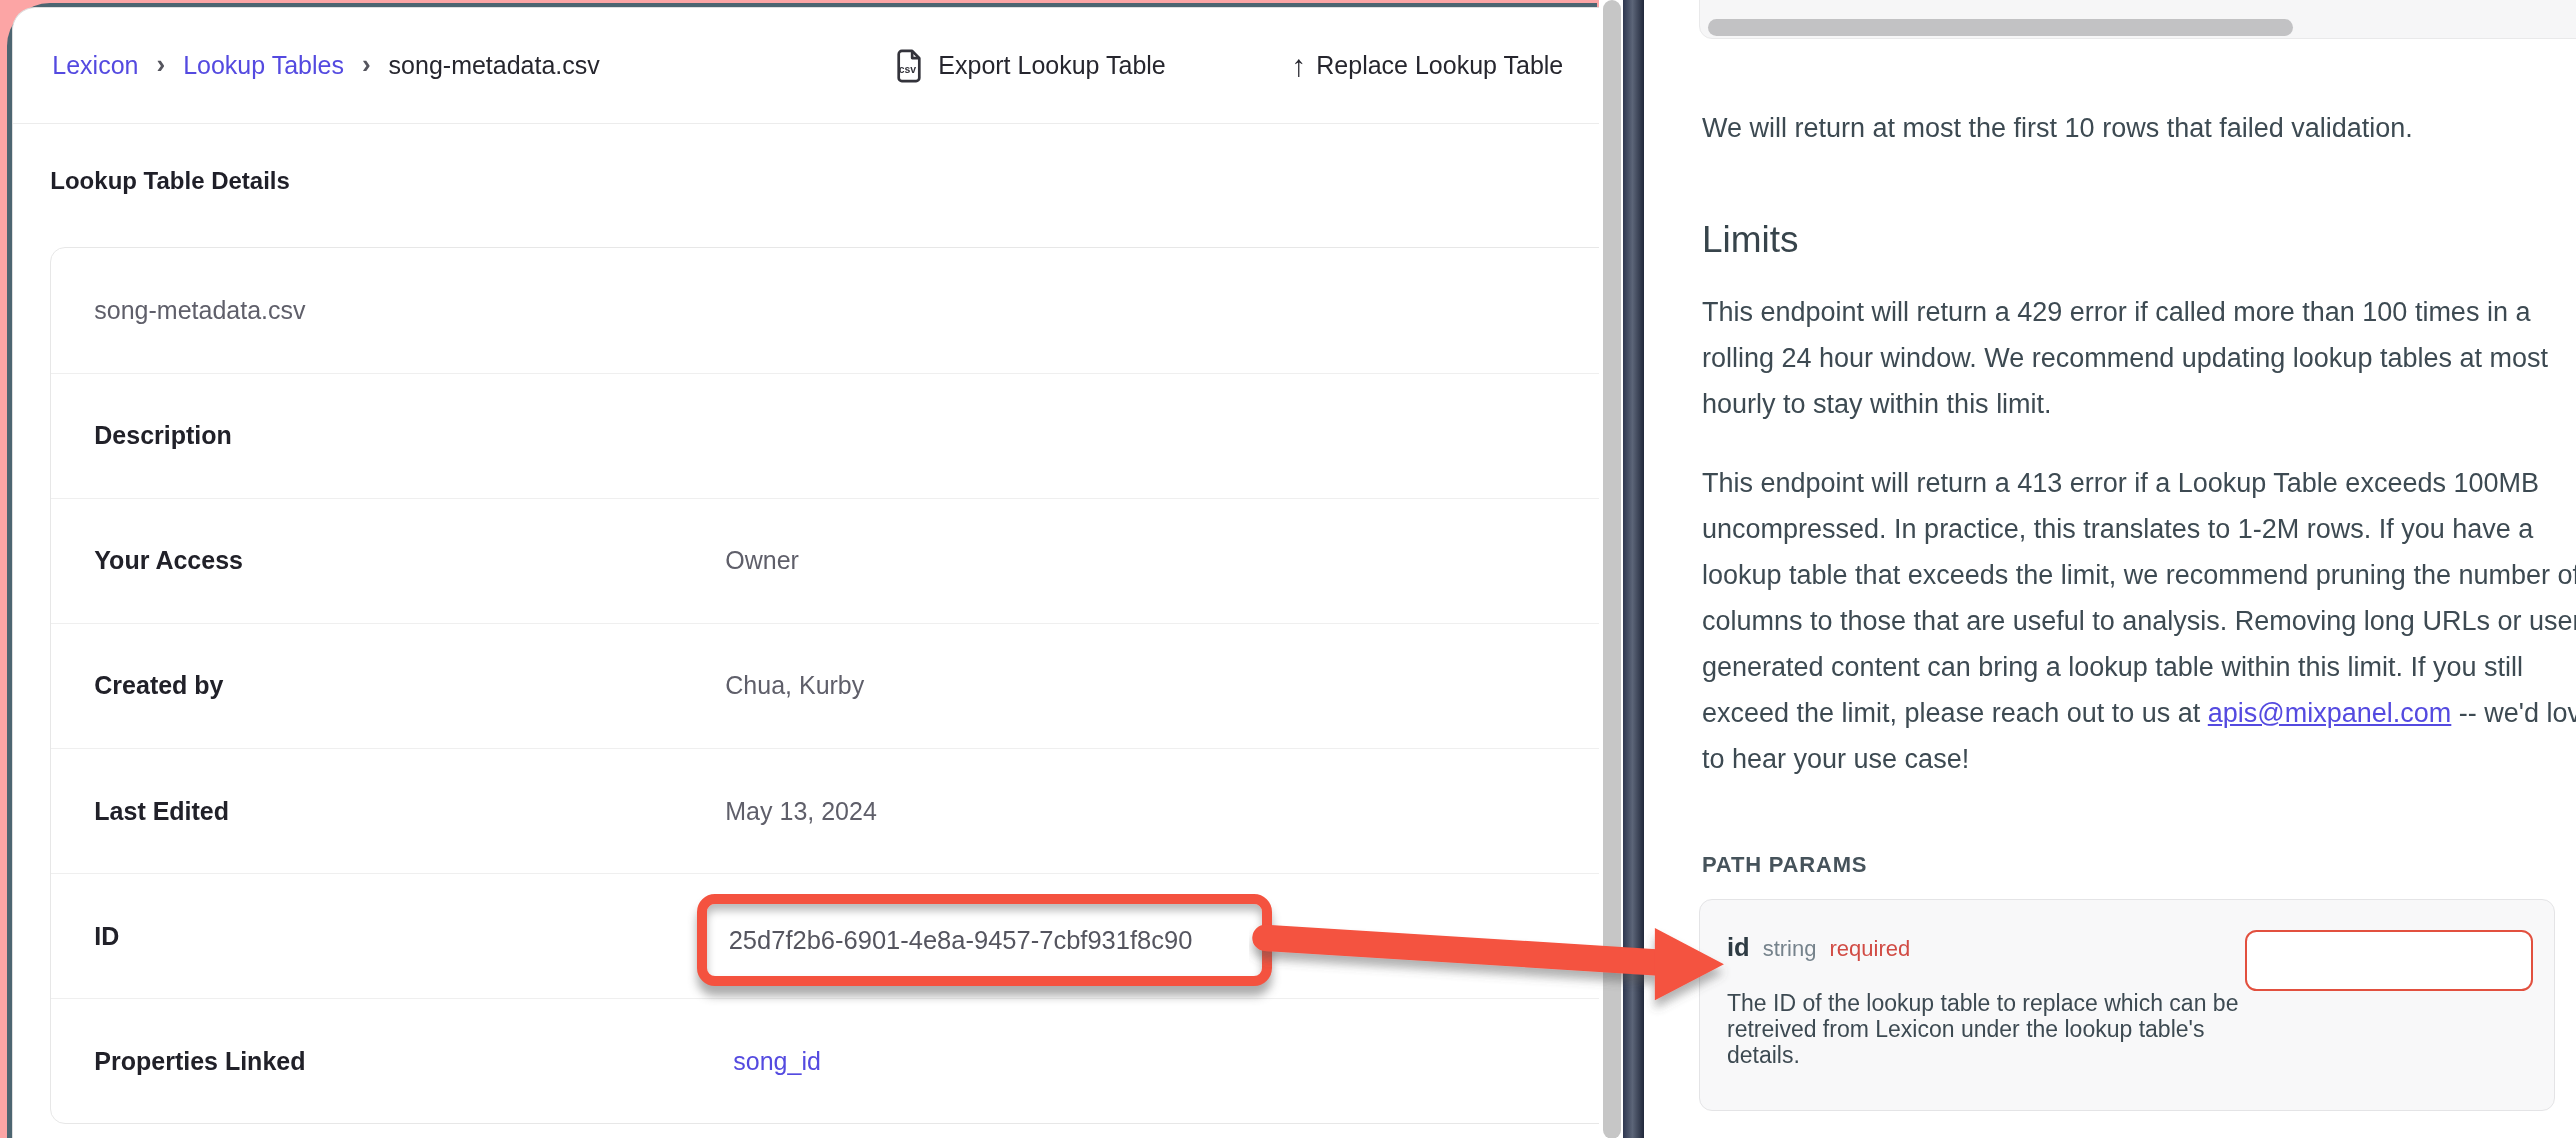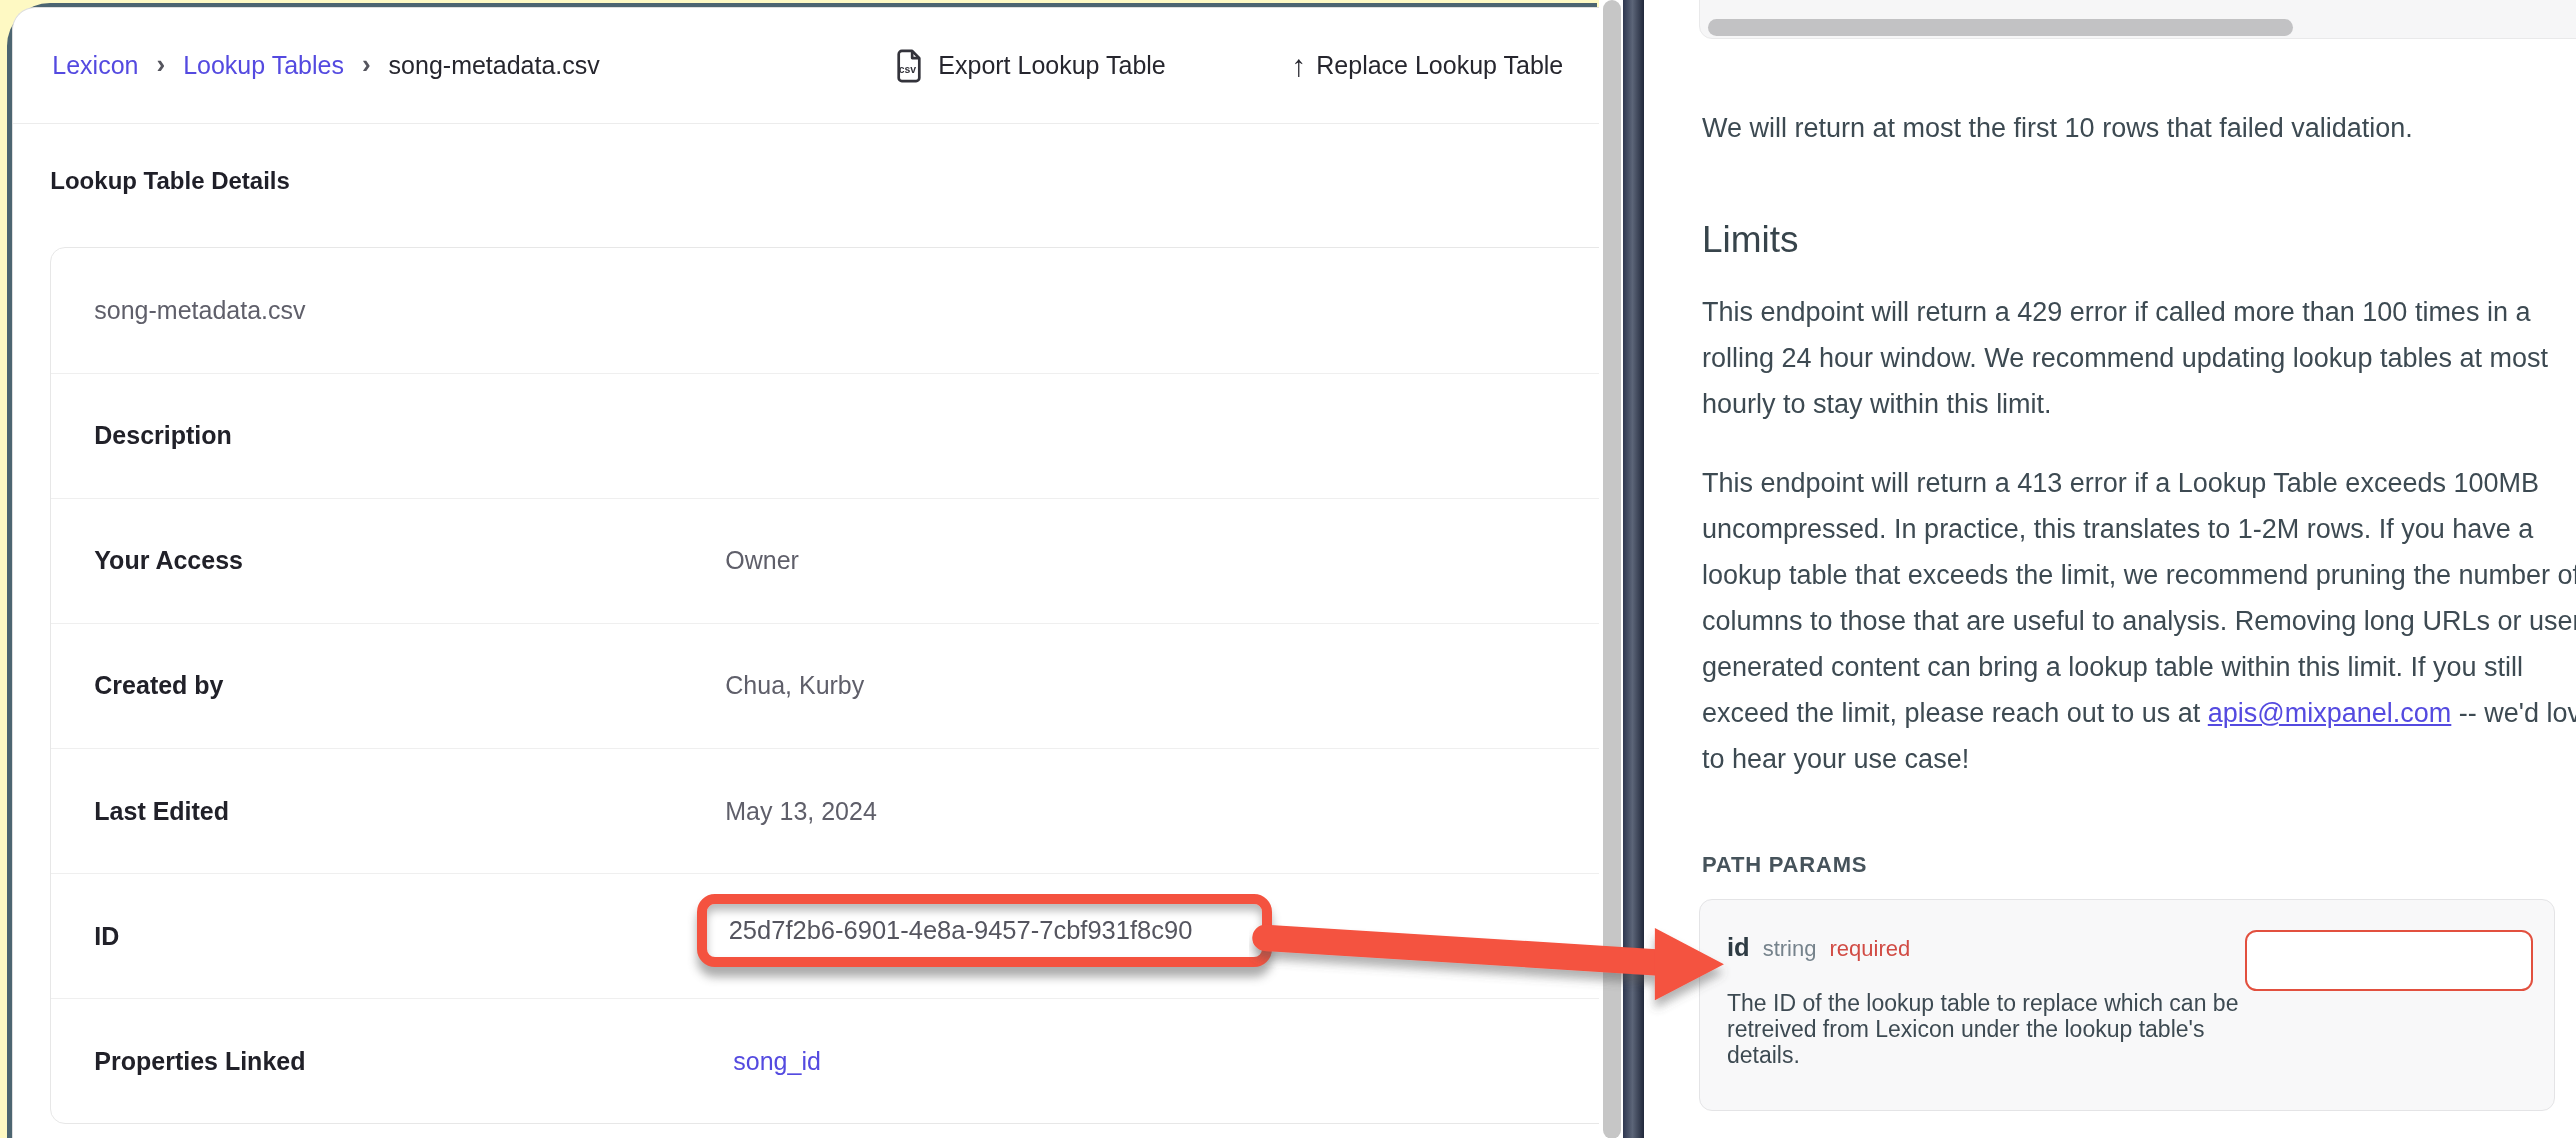--- a/index.html
+++ b/index.html
@@ -1,20 +1,20 @@
 <!DOCTYPE html>
 <html style="font-size:13px"><head>
 <meta charset="utf-8">
 <style>
   * { box-sizing: border-box; }
   html, body { margin: 0; padding: 0; background: #ffffff; }
   body { font-family: "Liberation Sans", sans-serif; }
   #app {
     position: relative; width: 2576px; height: 1139px;
-    background: #fef9c3; overflow: hidden;
+    background: #fca5a5; overflow: hidden;
   }
 
   
   .dark-bg {
     position: absolute; left: 6.6px; top: 2.5px; width: 1590px; height: 1136px;
     background: #4c6571; border-top-left-radius: 43px;
   }
   .modal {
     position: absolute; left: 12.3px; top: 7.4px; width: 1587px; height: 1131px;
     background: #ffffff; border-top-left-radius: 23px;
@@ -57,21 +57,21 @@
     flex: 1; display: flex; align-items: center; padding-left: 43px;
     border-bottom: 1.6px solid #efefef;
   }
   .detail-row:last-child { border-bottom: none; gap: 8px; }
   .detail-label { width: 631px; font-size: 25px; font-weight: 600; color: #212129; }
   .detail-value { font-size: 25px; color: #5f5f6a; }
   .detail-value.link { color: #544ae0; cursor: pointer; }
 
   
   .annotation-box {
-    position: absolute; left: 684px; top: 886px; width: 575px; height: 73px;
+    position: absolute; left: 684px; top: 886px; width: 575px; height: 92px;
     border: 10px solid #f4523f; border-radius: 18px; background: #ffffff;
     box-shadow: 0 10px 10px rgba(70,70,70,0.45), inset 0 6.6px 8.2px rgba(0,0,0,0.28);
     display: flex; align-items: center; padding-left: 21.4px;
     z-index: 6;
   }
   .annotation-box .id-text { font-size: 25.5px; color: #55555f; white-space: nowrap; }
 
   
   .left-scroll-track { position: absolute; left: 1599px; top: 0; width: 24px; height: 1139px; background: #ffffff; }
   .left-scroll-thumb { position: absolute; left: 1603px; top: 0; width: 18px; height: 1139px; background: #c6c6c6; border-radius: 10px; }

